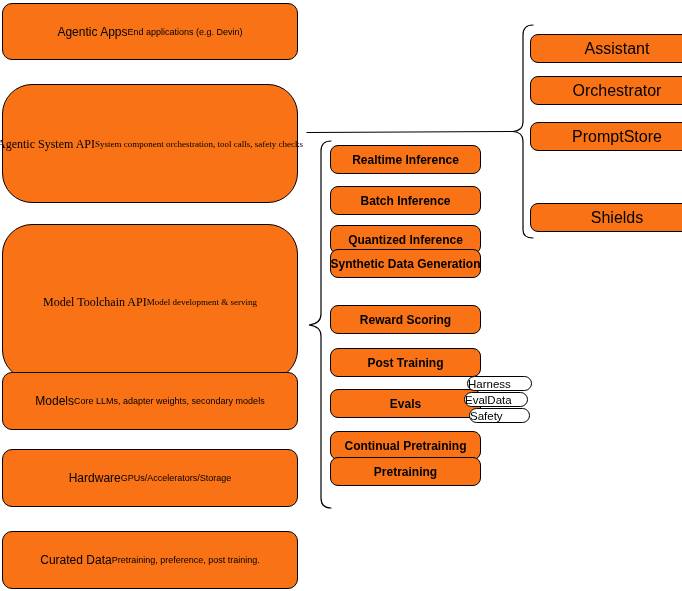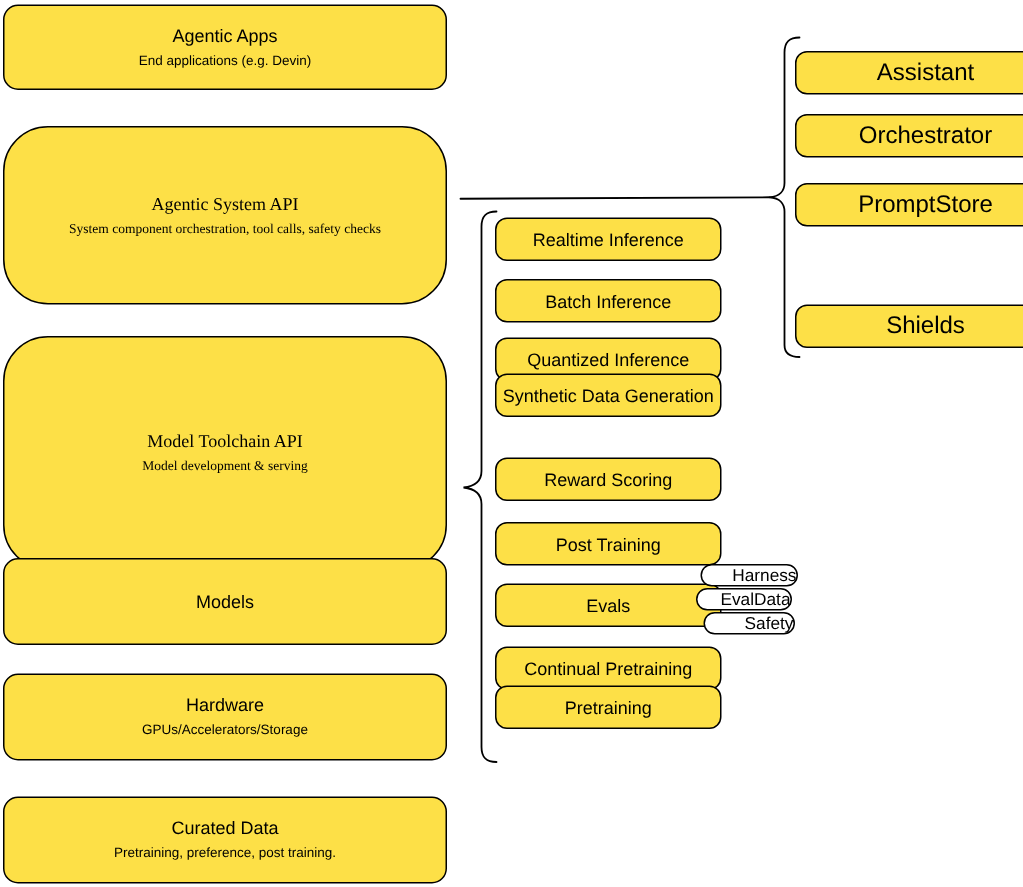--- a/index.html
+++ b/index.html
@@ -15,62 +15,63 @@
   .overlay {
     position: absolute;
     left: 0; top: 0;
     width: 682px; height: 591px;
     z-index: 1;
   }
   .node {
     position: absolute;
     box-sizing: border-box;
     border: 1px solid #000000;
-    background: #fde047;
+    background: #f97316;
     display: flex;
-    flex-direction: column;
+    flex-direction: row;
     align-items: center;
     justify-content: center;
     text-align: center;
     z-index: 2;
   }
   .big {
     left: 2px;
     width: 296px;
     border-radius: 10px;
   }
   .big.round-lg { border-radius: 30px; font-family: Liberation Serif, serif; }
   .big .title { font-size: 12px; line-height: 16px; white-space: nowrap; }
   .big .subtitle { font-size: 9px; line-height: 16px; white-space: nowrap; }
   .mid {
     left: 330px;
     width: 151px;
     height: 29px;
     border-radius: 8px;
     font-size: 12px;
     white-space: nowrap;
+    font-weight: bold;
   }
   .rightcol {
     left: 530px;
     width: 174px;
     height: 29px;
     border-radius: 8px;
     font-size: 16px;
     white-space: nowrap;
   }
   .pill {
     position: absolute;
     box-sizing: border-box;
     height: 15px;
     border: 1px solid #000000;
     border-radius: 8px;
     background: #ffffff;
     display: flex;
     align-items: center;
-    justify-content: flex-end;
+    justify-content: flex-start;
     font-size: 11.5px;
     white-space: nowrap;
     z-index: 3;
   }
 </style>
 </head>
 <body>
 
 <div class="canvas">
 
@@ -90,20 +91,21 @@
     <div class="subtitle">System component orchestration, tool calls, safety checks</div>
   </div>
 
   <div class="node big round-lg" style="top:224px;height:156px">
     <div class="title">Model Toolchain API</div>
     <div class="subtitle">Model development &amp; serving</div>
   </div>
 
   <div class="node big" style="top:372px;height:58px">
     <div class="title">Models</div>
+    <div class="subtitle">Core LLMs, adapter weights, secondary models</div>
   </div>
 
   <div class="node big" style="top:449px;height:58px">
     <div class="title">Hardware</div>
     <div class="subtitle">GPUs/Accelerators/Storage</div>
   </div>
 
   <div class="node big" style="top:531px;height:58px">
     <div class="title">Curated Data</div>
     <div class="subtitle">Pretraining, preference, post training.</div>

